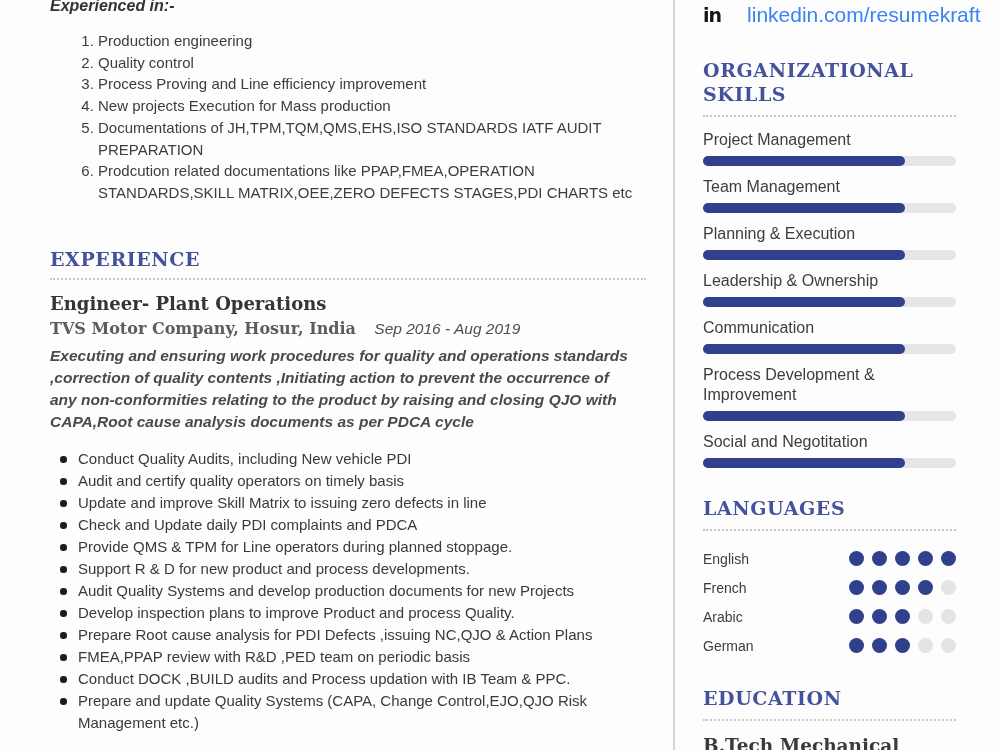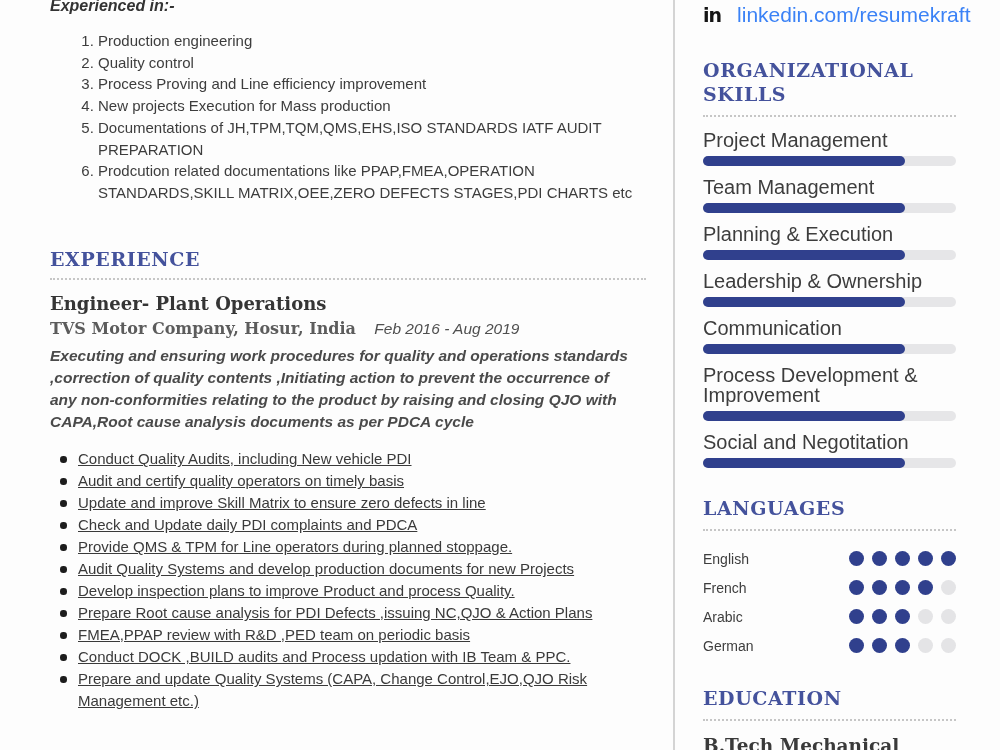--- a/index.html
+++ b/index.html
@@ -39,38 +39,38 @@
     color:#353535;line-height:21px;margin-top:13px;
   }
   .company-row{margin-top:5px;line-height:20px;}
   .company{font-family:"DejaVu Serif",serif;font-weight:700;font-size:16px;color:#5c5c5c;}
   .dates{font-style:italic;font-size:15.5px;color:#4f4f4f;margin-left:14px;}
   .summary{
     margin-top:6px;width:578px;
     font-style:italic;font-weight:700;font-size:15.5px;line-height:22px;color:#4a4a4a;
   }
   ul.bullets{list-style:none;margin:7px 0 0 0;padding:0;font-size:15px;line-height:22px;color:#3a3a3a;}
-  ul.bullets li{position:relative;padding-left:28px;width:568px;box-sizing:content-box;text-decoration:underline;}
+  ul.bullets li{position:relative;padding-left:28px;width:568px;box-sizing:content-box;}
   ul.bullets li::before{
     content:"";position:absolute;left:10px;top:8px;width:6.5px;height:6.5px;
     border-radius:50%;background:#1c1c1c;
   }
 
   
   .sidebar{position:absolute;left:703px;top:0;width:253px;}
-  .linkedin-row{display:flex;align-items:center;gap:16px;margin-top:4px;height:22px;}
+  .linkedin-row{display:flex;align-items:center;gap:26px;margin-top:4px;height:22px;}
   .linkedin-icon{
     font-family:"DejaVu Sans",sans-serif;font-weight:700;font-size:19px;
     color:#151515;letter-spacing:-1px;line-height:19px;
   }
   .linkedin-text{font-size:21px;color:#3b82f6;}
   .sb-title{margin-top:32px;line-height:24px;}
   .skills{margin-top:13px;}
   .skill{margin-bottom:11px;}
-  .skill-label{font-size:20px;line-height:20px;color:var(--text);}
+  .skill-label{font-size:16px;line-height:20px;color:var(--text);}
   .bar{margin-top:6px;height:10px;border-radius:5px;background:var(--track);}
   .bar-fill{height:100%;border-radius:5px;background:var(--accent);}
   .langs-title{margin-top:28px;}
   .langs{margin-top:13px;}
   .lang-row{display:flex;justify-content:space-between;align-items:center;height:29px;}
   .lang-label{font-size:14px;color:var(--text);text-align:center;}
   .dots{display:flex;gap:8px;}
   .dot{width:15px;height:15px;border-radius:50%;}
   .dot.filled{background:var(--accent);}
   .dot.empty{background:var(--dot-empty);}
@@ -95,29 +95,30 @@
         <li>New projects Execution for Mass production</li>
         <li>Documentations of JH,TPM,TQM,QMS,EHS,ISO STANDARDS IATF AUDIT PREPARATION</li>
         <li>Prodcution related documentations like PPAP,FMEA,OPERATION STANDARDS,SKILL MATRIX,OEE,ZERO DEFECTS STAGES,PDI CHARTS etc</li>
       </ol>
 
     <div class="exp-section">
       <h2 class="section-title">EXPERIENCE</h2>
       <div class="job-title">Engineer- Plant Operations</div>
       <div class="company-row">
         <span class="company">TVS Motor Company, Hosur, India</span>
-        <span class="dates">Feb 2016 - Aug 2019</span>
+        <span class="dates">Sep 2016 - Aug 2019</span>
       </div>
       <p class="summary">Executing and ensuring work procedures for quality and operations standards ,correction of quality contents ,Initiating action to prevent the occurrence of any non-conformities relating to the product by raising and closing QJO with CAPA,Root cause analysis documents as per PDCA cycle</p>
       <ul class="bullets">
           <li>Conduct Quality Audits, including New vehicle PDI</li>
           <li>Audit and certify quality operators on timely basis</li>
-          <li>Update and improve Skill Matrix to ensure zero defects in line</li>
+          <li>Update and improve Skill Matrix to issuing zero defects in line</li>
           <li>Check and Update daily PDI complaints and PDCA</li>
           <li>Provide QMS &amp; TPM for Line operators during planned stoppage.</li>
+          <li>Support R &amp; D for new product and process developments.</li>
           <li>Audit Quality Systems and develop production documents for new Projects</li>
           <li>Develop inspection plans to improve Product and process Quality.</li>
           <li>Prepare Root cause analysis for PDI Defects ,issuing NC,QJO &amp; Action Plans</li>
           <li>FMEA,PPAP review with R&amp;D ,PED team on periodic basis</li>
           <li>Conduct DOCK ,BUILD audits and Process updation with IB Team &amp; PPC.</li>
           <li>Prepare and update Quality Systems (CAPA, Change Control,EJO,QJO Risk Management etc.)</li>
         </ul>
     </div>
   </div>
 

